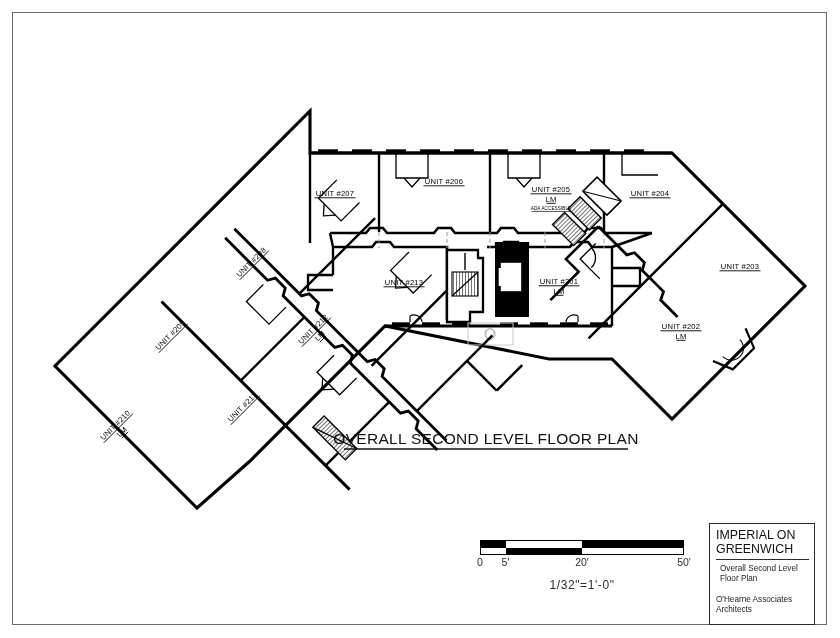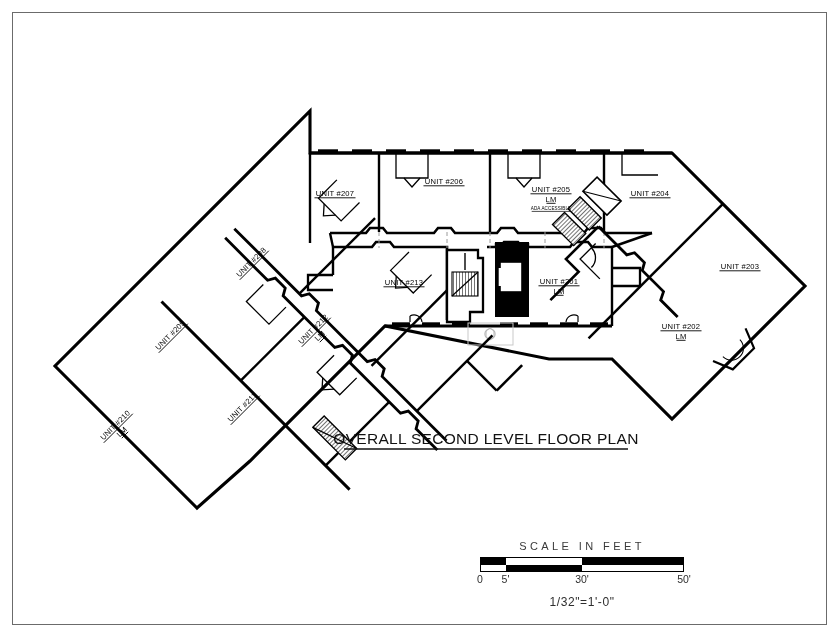--- a/index.html
+++ b/index.html
@@ -434,33 +434,47 @@
         </g>
       </g>
 
     <g>
       <text class="plan-title" x="486" y="444">OVERALL SECOND LEVEL FLOOR PLAN</text>
       <line x1="344" y1="449" x2="628" y2="449" stroke="#111" stroke-width="1.3"></line>
     </g>
   </svg>
 
   <div id="scale-block">
-    <div id="scale-caption">SCALE IN FEET</div>
     <div id="scale-bar">
       <div class="sbrow top">
         <div class="sbseg" style="left:0%;width:12.5%"></div>
         <div class="sbseg" style="left:50%;width:50%"></div>
       </div>
       <div class="sbrow bot">
         <div class="sbseg" style="left:12.5%;width:37.5%"></div>
       </div>
     </div>
     <div id="scale-ticks">
       <span style="left:0%;transform:translateX(-50%)">0</span>
       <span style="left:12.5%;transform:translateX(-50%)">5'</span>
-      <span style="left:50%;transform:translateX(-50%)">30'</span>
+      <span style="left:50%;transform:translateX(-50%)">20'</span>
       <span style="left:100%;transform:translateX(-50%)">50'</span>
     </div>
     <div id="scale-ratio">1/32"=1'-0"</div>
   </div>
 
+  <div id="title-block">
+    <div id="tb-project">
+      <div>IMPERIAL ON</div>
+      <div>GREENWICH</div>
+    </div>
+    <div id="tb-rule"></div>
+    <div id="tb-sheet">
+      <div>Overall Second Level</div>
+      <div>Floor Plan</div>
+    </div>
+    <div id="tb-firm">
+      <div>O'Hearne Associates</div>
+      <div>Architects</div>
+    </div>
+  </div>
 
 </div>
 
 </body></html>

